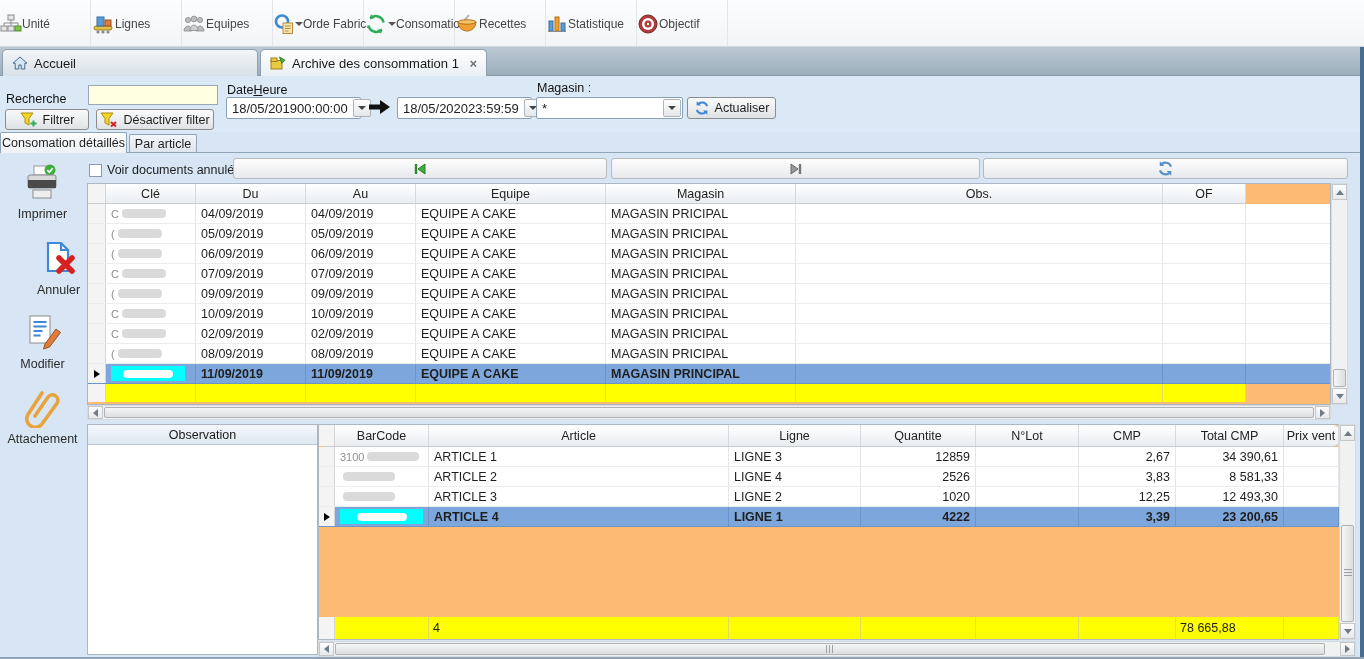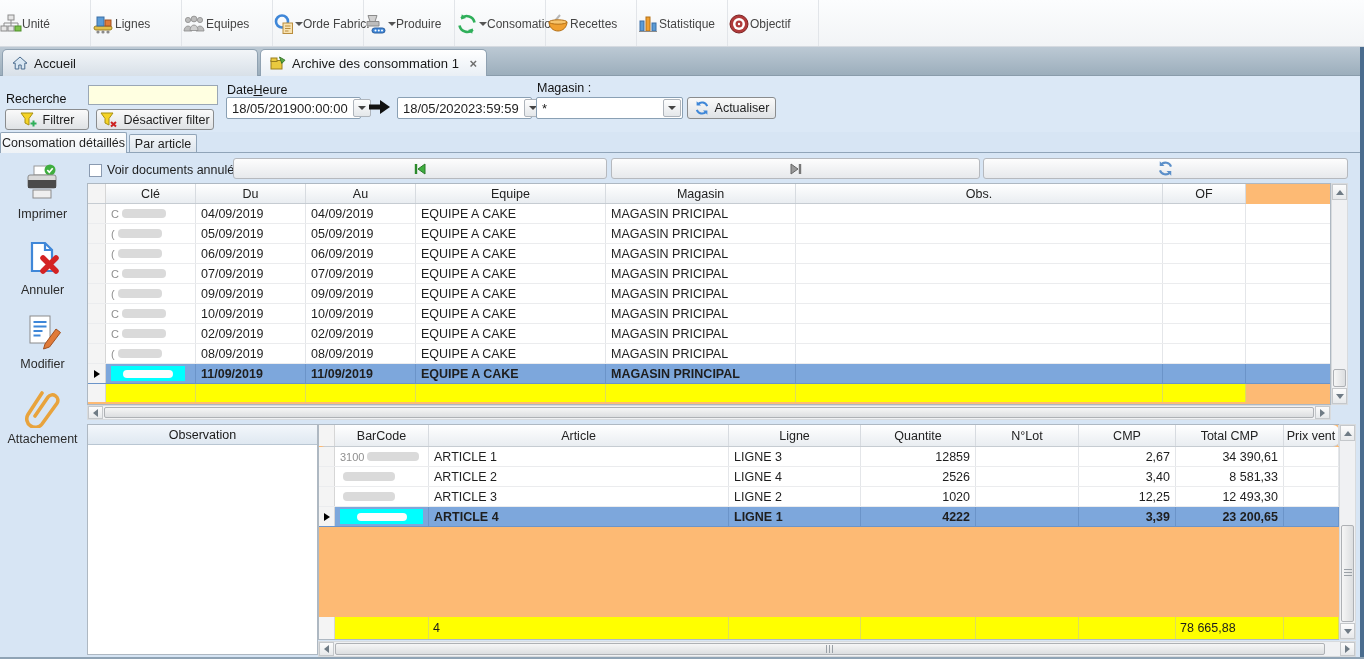--- a/index.html
+++ b/index.html
@@ -152,36 +152,20 @@
             <path d="M12 13h5.5M12 15.5h5.5M12 18h3.5" stroke="#b98d3e"></path>
           </svg>
         </div>
         <div class="tb-caret">
           <span class="caret-down"></span>
         </div>
         <div class="tb-label">Orde Fabric.</div>
       </div>
       <div class="tb-item">
         <div class="tb-icon icon">
-          <svg width="24" height="22" viewBox="0 0 24 22">
-            <path d="M4 2.5h9l-2 6H6z" fill="#d2d2d2" stroke="#8b8b8b"></path>
-            <path d="M3 8.5h12v4.5H3z" fill="#bdbdbd" stroke="#8b8b8b"></path>
-            <rect x="8" y="15" width="13" height="5" rx="2.5" fill="#3f87d8" stroke="#2a5e9e"></rect>
-            <circle cx="11.5" cy="17.5" r="1" fill="#fff"></circle>
-            <circle cx="14.8" cy="17.5" r="1" fill="#fff"></circle>
-            <circle cx="18" cy="17.5" r="1" fill="#fff"></circle>
-          </svg>
-        </div>
-        <div class="tb-caret">
-          <span class="caret-down"></span>
-        </div>
-        <div class="tb-label">Produire</div>
-      </div>
-      <div class="tb-item">
-        <div class="tb-icon icon">
           <svg width="24" height="24" viewBox="0 0 24 24">
             <g fill="none" stroke="#2faf5a" stroke-width="2.6">
               <path d="M19.5 10.5A8 8 0 0 0 6.2 6.2"></path>
               <path d="M4.5 13.5A8 8 0 0 0 17.8 17.8"></path>
             </g>
             <path d="M6.8 2.2l-.8 5.4 5-1.5z" fill="#2faf5a"></path>
             <path d="M17.2 21.8l.8-5.4-5 1.5z" fill="#2faf5a"></path>
           </svg>
         </div>
         <div class="tb-caret">
@@ -324,21 +308,21 @@
       <div class="side-btn" style="top: 8px;"><div class="side-icon icon">
           <svg width="40" height="40" viewBox="0 0 40 40">
             <rect x="11" y="3" width="16" height="9" fill="#fff" stroke="#9a9a9a"></rect>
             <circle cx="27" cy="7" r="5.5" fill="#3fae3f"></circle>
             <path d="M24.3 7l2 2.2 3.4-4" stroke="#fff" stroke-width="1.7" fill="none"></path>
             <rect x="5" y="12" width="28" height="13" rx="2" fill="#d9d9d9" stroke="#8b8b8b"></rect>
             <rect x="5" y="17" width="28" height="8" fill="#4a4a4a"></rect>
             <rect x="10" y="27" width="18" height="8" fill="#efefef" stroke="#8b8b8b"></rect>
           </svg>
         </div><div class="side-label">Imprimer</div></div>
-      <div class="side-btn" style="top: 84px;"><div class="side-icon icon">
+      <div class="side-btn" style="top: 84px; margin-left: 16px;"><div class="side-icon icon">
           <svg width="40" height="40" viewBox="0 0 40 40">
             <path d="M9 4h13l7 7v21H9z" fill="#fff" stroke="#3f87d8" stroke-width="2.2"></path>
             <path d="M22 4v7h7" fill="none" stroke="#3f87d8" stroke-width="2.2"></path>
             <g stroke="#d42222" stroke-width="5.5" stroke-linecap="round">
               <path d="M20 19l13 13M33 19L20 32"></path>
             </g>
           </svg>
         </div><div class="side-label">Annuler</div></div>
       <div class="side-btn" style="top: 158px;"><div class="side-icon icon">
           <svg width="40" height="40" viewBox="0 0 40 40">
@@ -585,21 +569,21 @@
         <div class="grow">
           <div class="cell selcell" style="width:16px"></div>
           <div class="cell" style="width:94px">
             <span class="frag"></span>
             <span class="smudge" style="width:52px"></span>
           </div>
           <div class="cell" style="width:300px">ARTICLE 2</div>
           <div class="cell" style="width:132px">LIGNE 4</div>
           <div class="cell num" style="width:115px">2526</div>
           <div class="cell" style="width:103px"></div>
-          <div class="cell num" style="width:97px">3,40</div>
+          <div class="cell num" style="width:97px">3,83</div>
           <div class="cell num" style="width:108px">8 581,33</div>
           <div class="cell" style="width:55px"></div>
         </div>
         <div class="grow">
           <div class="cell selcell" style="width:16px"></div>
           <div class="cell" style="width:94px">
             <span class="frag"></span>
             <span class="smudge" style="width:52px"></span>
           </div>
           <div class="cell" style="width:300px">ARTICLE 3</div>

